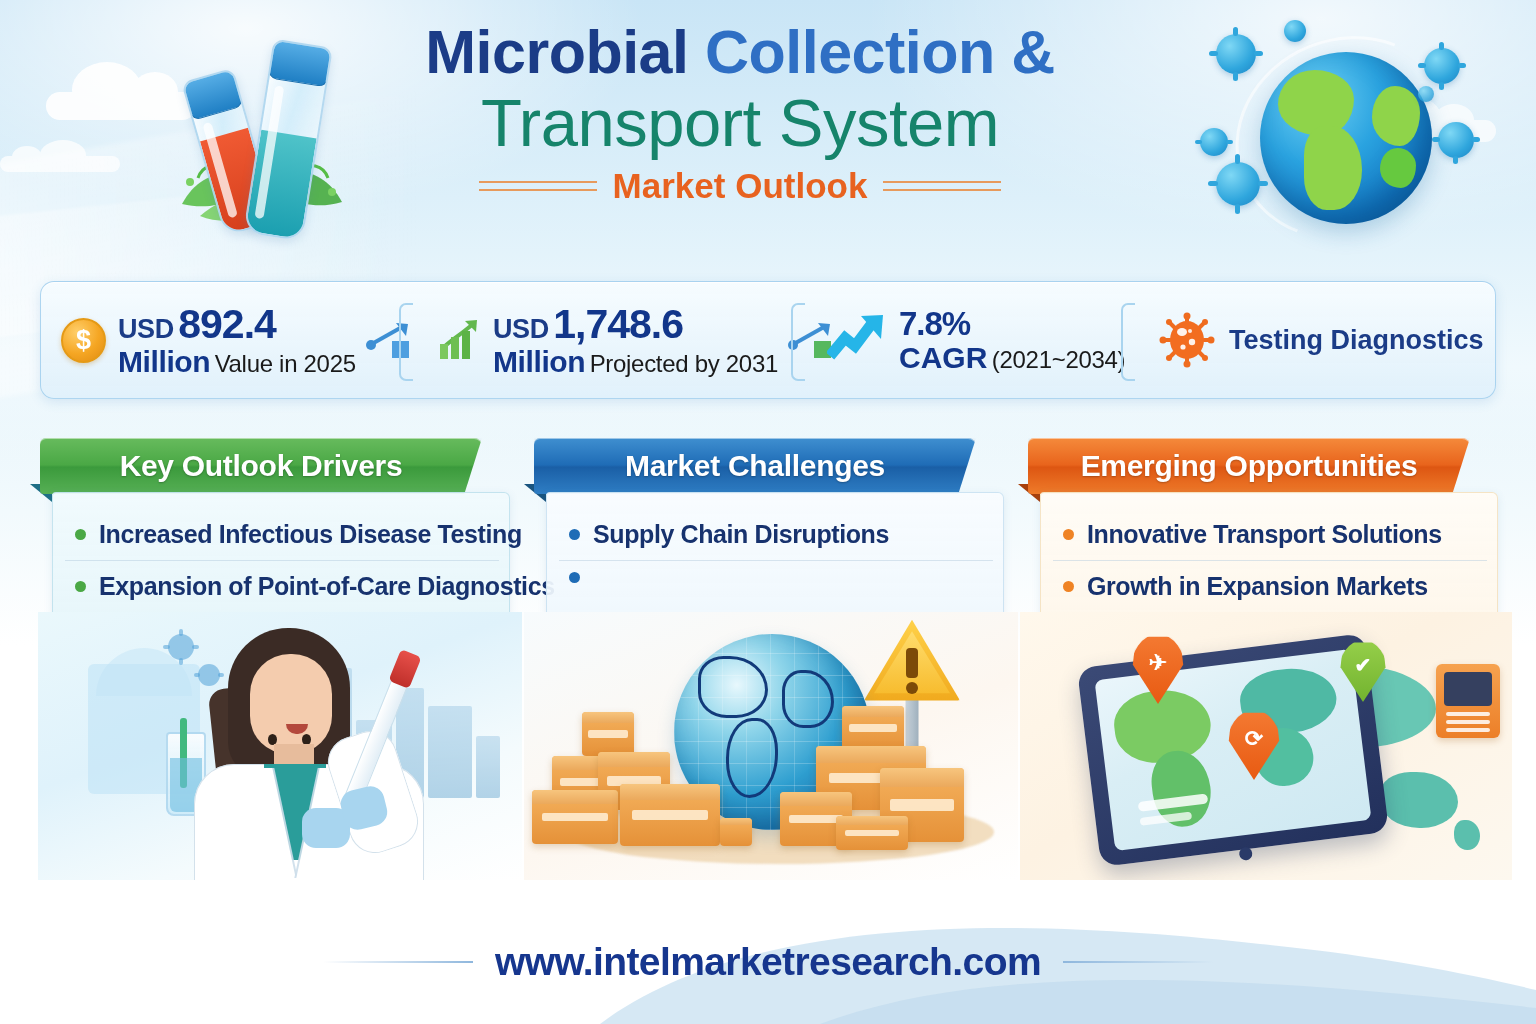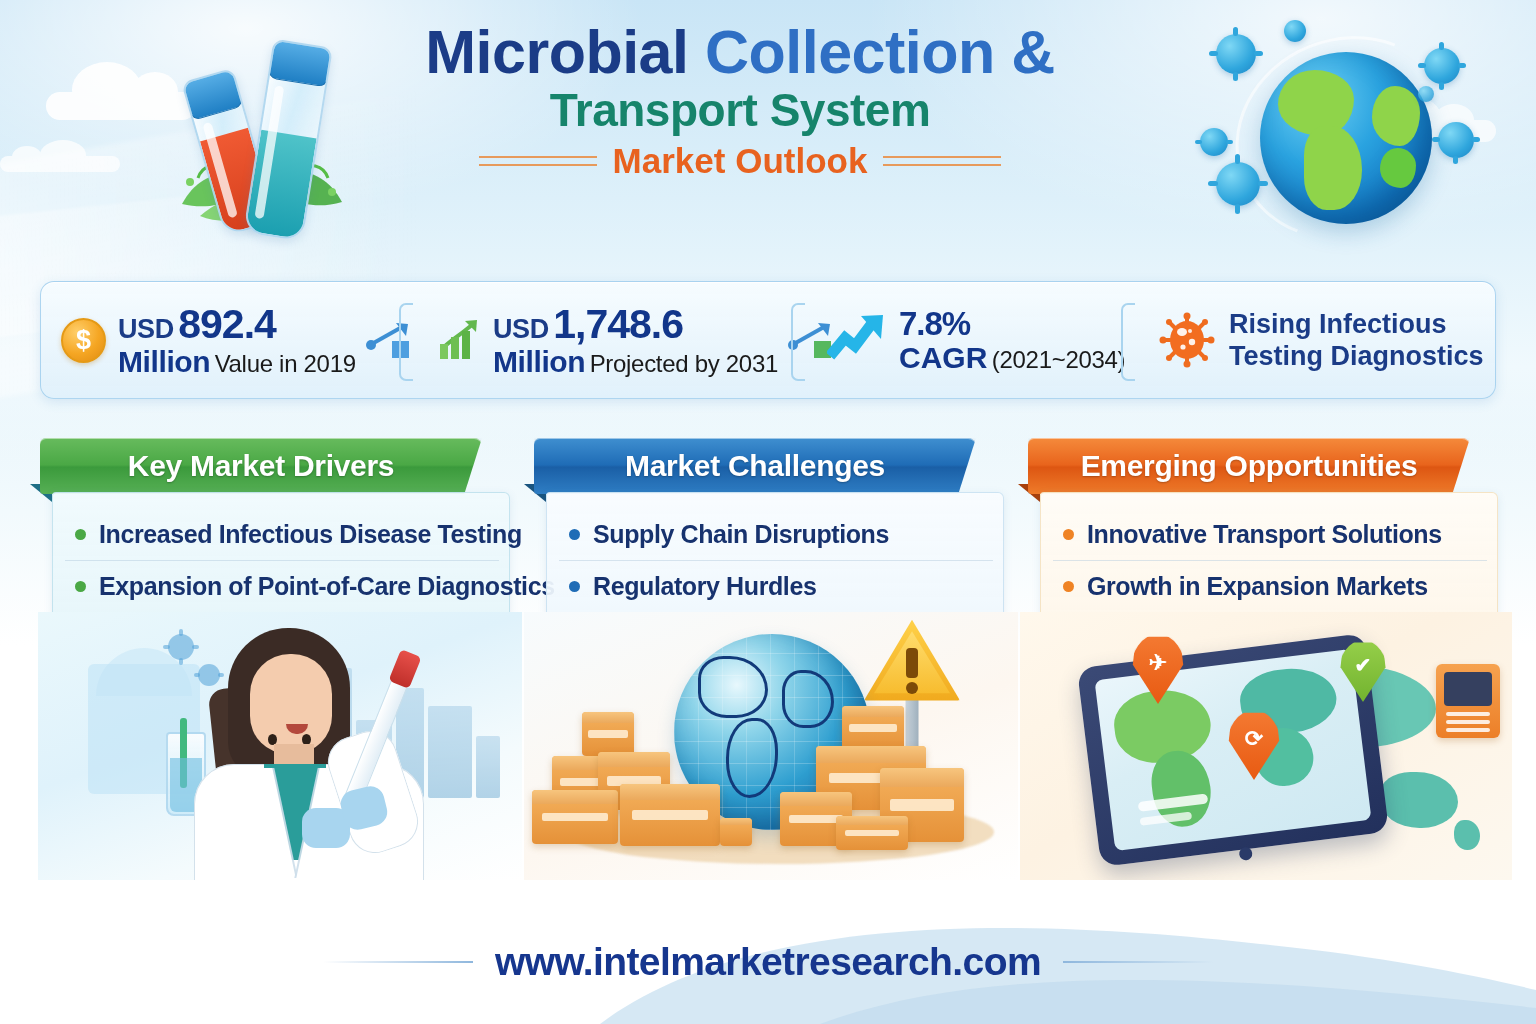--- a/index.html
+++ b/index.html
@@ -44,21 +44,21 @@
     position:absolute;left:0;bottom:0;width:100%;height:230px;overflow:hidden;
   }
   .bot-wave svg{position:absolute;left:0;bottom:0;width:100%;height:230px;}
 
   
   .header{position:absolute;left:0;top:0;width:100%;height:272px;}
   .title-block{position:absolute;left:330px;top:22px;width:820px;text-align:center;}
   .title-l1{font-size:61px;font-weight:bold;line-height:1.0;letter-spacing:-.5px;}
   .title-l1 .w1{color:#1b3c87;}
   .title-l1 .w2{color:#2f6fc4;}
-  .title-l2{font-size:46px;font-weight:bold;color:#16846b;line-height:1.18;letter-spacing:-.5px;}
+  .title-l2{font-size:67px;font-weight:normal;color:#16846b;line-height:1.18;letter-spacing:-.5px;}
   .subtitle-row{display:flex;align-items:center;justify-content:center;gap:16px;margin-top:4px;}
   .sub-rule{flex:0 0 118px;height:0;position:relative;}
   .sub-rule:before,.sub-rule:after{content:"";position:absolute;left:0;width:118px;height:2px;background:#e79a5c;}
   .sub-rule:before{top:-5px;}
   .sub-rule:after{top:3px;}
   .subtitle{font-size:35px;font-weight:bold;color:#e8621f;white-space:nowrap;}
 
   
   .tubes{position:absolute;left:150px;top:30px;width:220px;height:225px;}
   .leafbed{position:absolute;left:22px;top:112px;width:180px;height:86px;}
@@ -347,21 +347,21 @@
 
     <div class="stat s1">
       <div class="coin">$</div>
       <div class="statlines">
         <div class="line1">
           <span class="lbl">USD</span>
           <span class="big">892.4</span>
         </div>
         <div class="line2">
           <span class="mil">Million</span>
-          <span class="muted">Value in 2019</span>
+          <span class="muted">Value in 2025</span>
         </div>
       </div>
       <svg class="stat-icon" width="48" height="42" viewBox="0 0 48 42">
         <path d="M4 26 L36 8" stroke="#3d8fd4" stroke-width="4" fill="none"></path>
         <path d="M30 4 L42 5 L40 17 Z" fill="#3d8fd4"></path>
         <circle cx="5" cy="26" r="5" fill="#3d8fd4"></circle>
         <rect x="26" y="22" width="17" height="17" fill="#4e9fe0"></rect>
       </svg>
     </div>
 
@@ -427,33 +427,32 @@
           <circle cx="46" cy="10" r="3"></circle>
             <circle cx="10" cy="46" r="3"></circle>
         </g>
         <ellipse cx="28" cy="28" rx="17" ry="19" fill="#f26d20"></ellipse>
         <ellipse cx="23" cy="20" rx="5" ry="4" fill="#fff" opacity=".92"></ellipse>
         <circle cx="33" cy="30" r="3.2" fill="#fff" opacity=".9"></circle>
         <circle cx="24" cy="35" r="2.6" fill="#fff" opacity=".9"></circle>
         <circle cx="31" cy="19" r="2" fill="#fff" opacity=".85"></circle>
       </svg>
       <div class="statlines" style="margin-left:4px;">
-        <div class="kv">Rising Infectious</div>
         <div class="kv">Testing Diagnostics</div>
       </div>
     </div>
   </div>
 
   <div class="panels">
 
     <div class="panel">
       <div class="ribbon r-green">
         <div class="tail"></div>
         <div class="face">
-            <h2>Key Market Drivers</h2>
+            <h2>Key Outlook Drivers</h2>
           </div>
       </div>
       <div class="card card-green">
         <div class="bullet">
           <span class="dot d-green"></span>
           <span class="btext">Increased Infectious Disease Testing</span>
         </div>
         <div class="bullet">
           <span class="dot d-green"></span>
           <span class="btext">Expansion of Point-of-Care Diagnostics</span>
@@ -468,21 +467,20 @@
             <h2>Market Challenges</h2>
           </div>
       </div>
       <div class="card card-blue">
         <div class="bullet">
           <span class="dot d-blue"></span>
           <span class="btext">Supply Chain Disruptions</span>
         </div>
         <div class="bullet">
           <span class="dot d-blue"></span>
-          <span class="btext">Regulatory Hurdles</span>
         </div>
       </div>
     </div>
 
     <div class="panel">
       <div class="ribbon r-orange">
         <div class="tail"></div>
         <div class="face">
             <h2>Emerging Opportunities</h2>
           </div>

